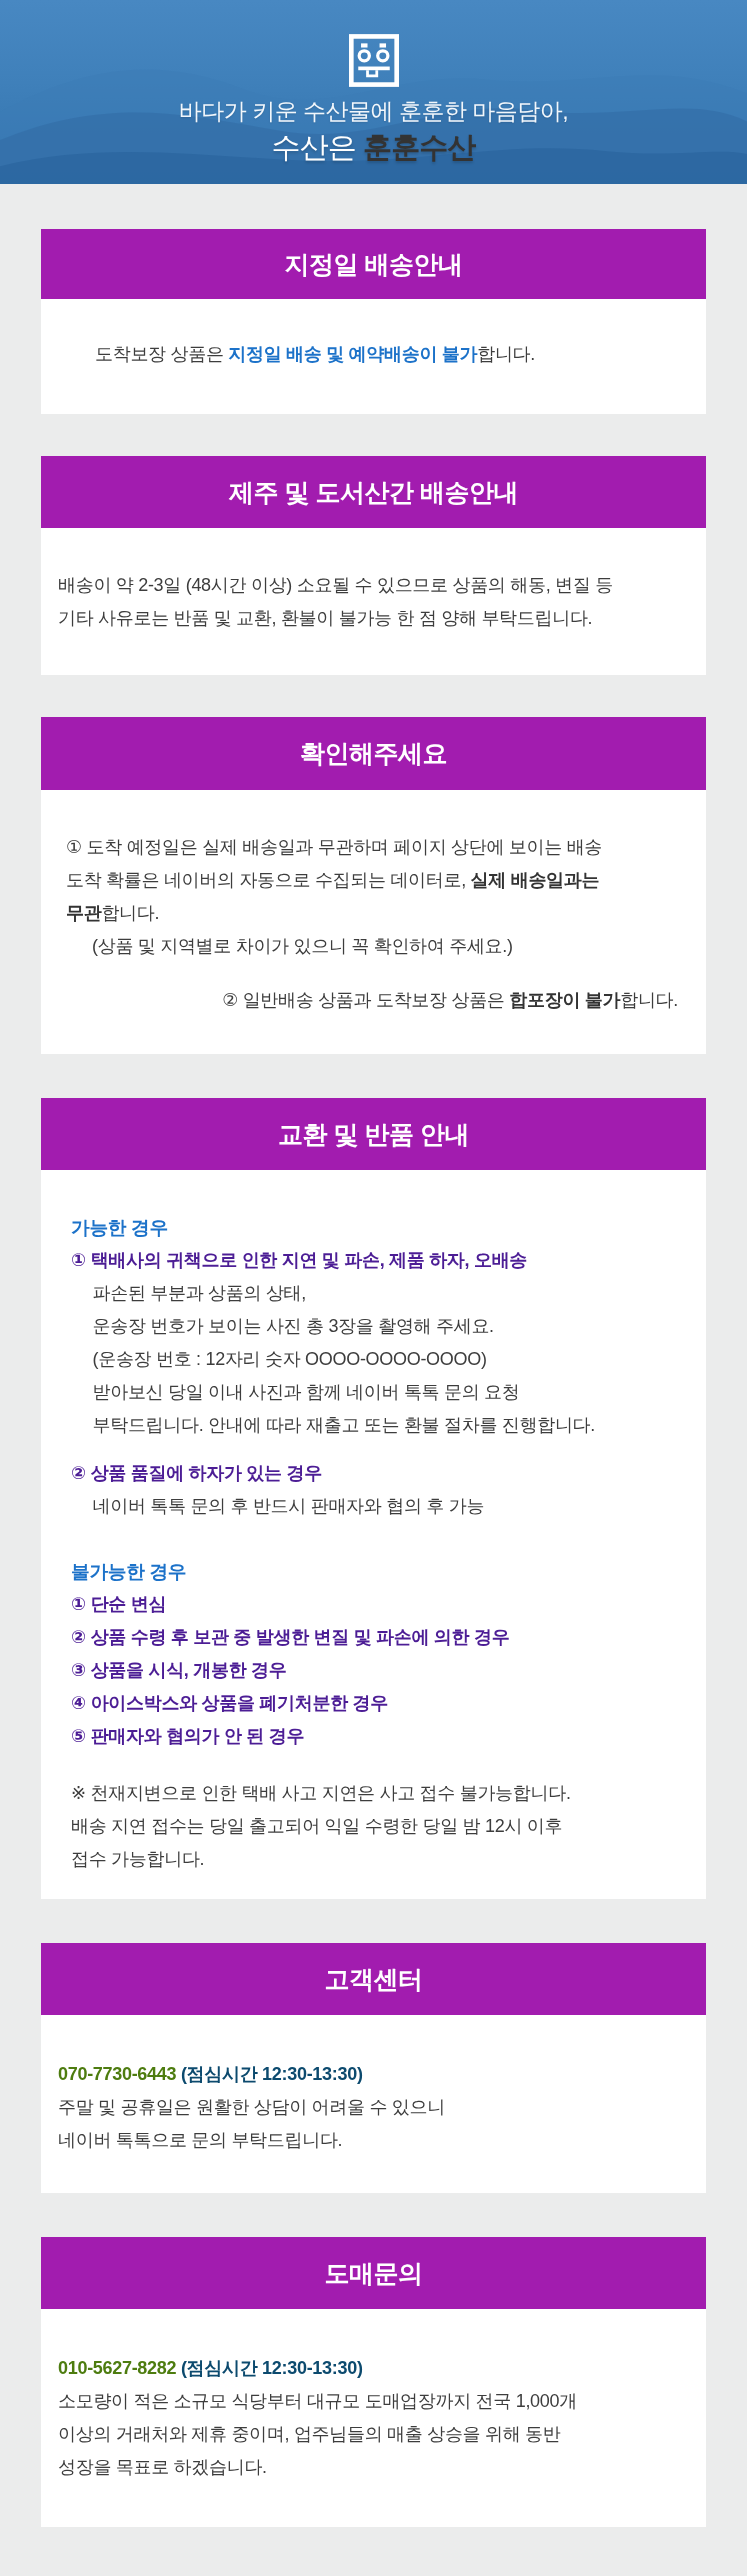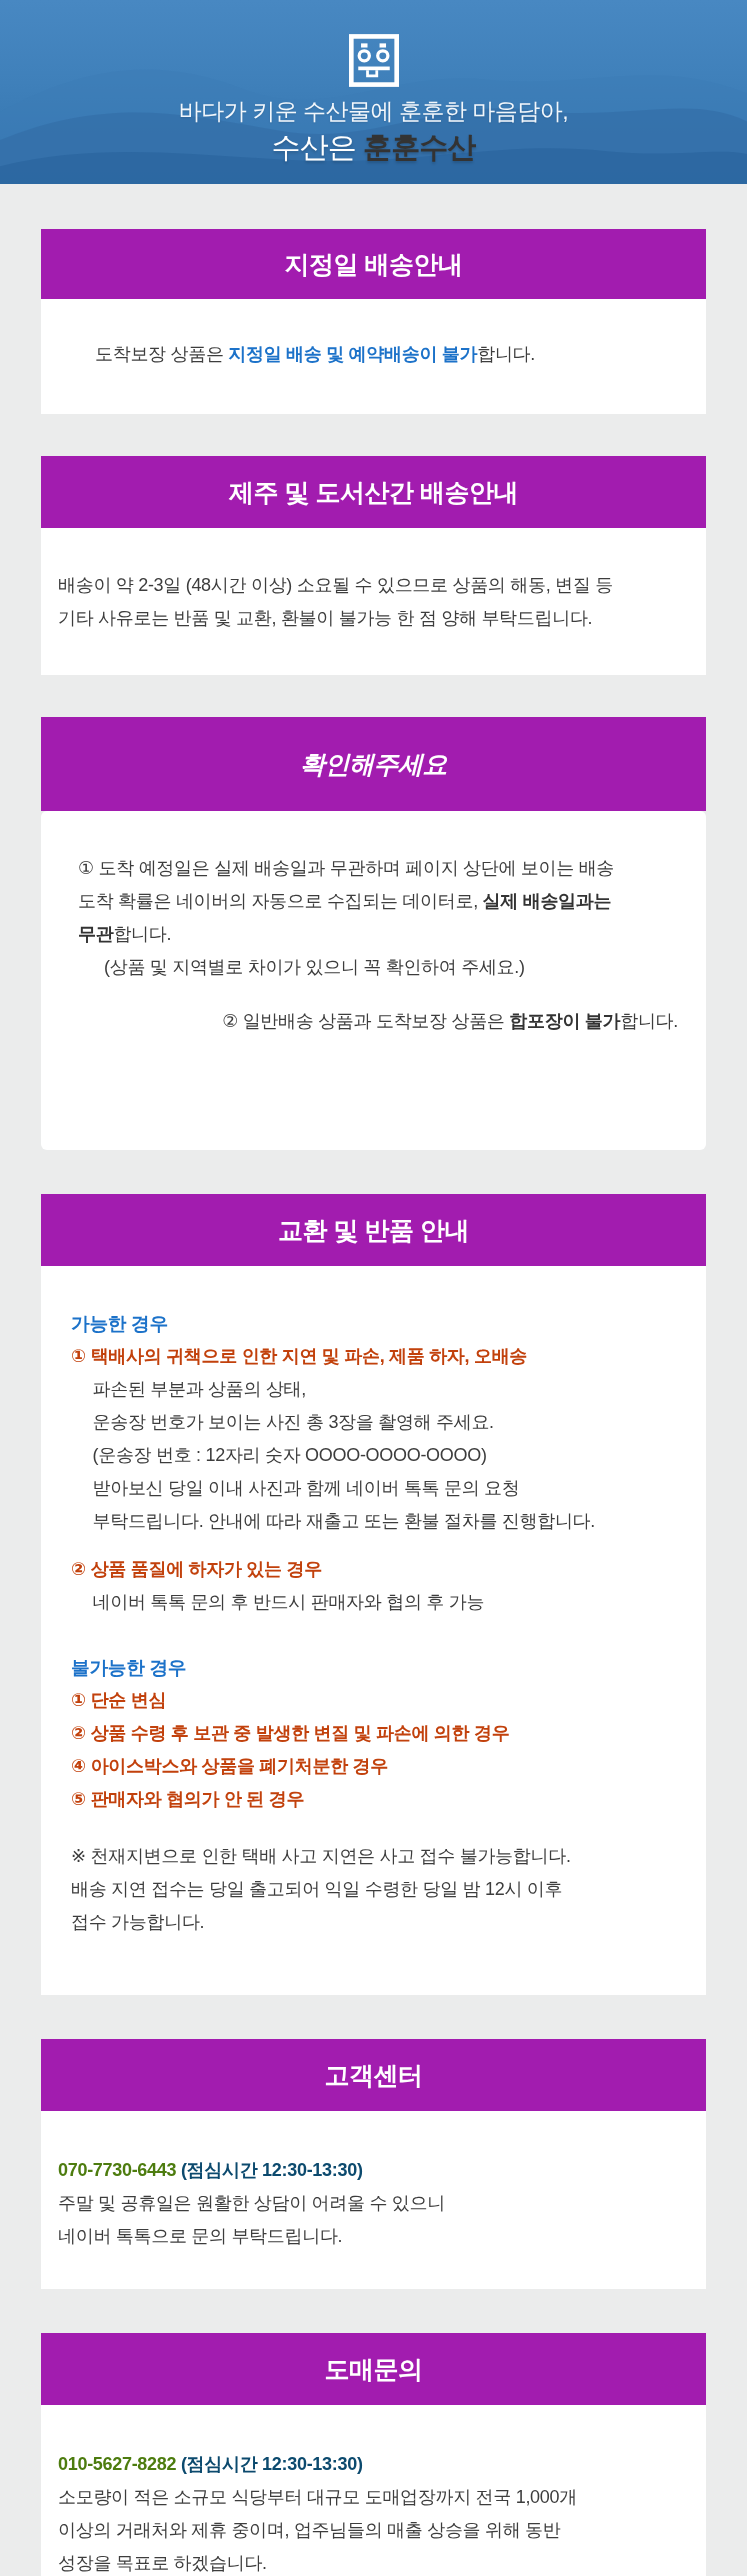--- a/index.html
+++ b/index.html
@@ -47,47 +47,47 @@
   .bar{
     background:#a21caf;
     color:#fff;
     font-size:25px;
     font-weight:700;
     letter-spacing:-0.5px;
     display:flex;align-items:center;justify-content:center;
     height:72px;
   }
   .bar.h75{height:70px;}
-  .bar.h78{height:94px;font-style:italic;}
+  .bar.h78{height:73px;}
   .card{
     background:#ffffff;
     box-sizing:border-box;
     font-size:18px;
     line-height:33px;
     letter-spacing:-0.3px;
     overflow:hidden;
   }
   .card p{margin:0;}
   .accent{color:#1c72c9;}
   b,strong{color:#333;font-weight:700;}
   .sub-heading{color:#1c72c9;font-weight:700;font-size:18.7px;}
   .phone{color:#4d7c0f;font-weight:700;cursor:pointer;text-decoration:none;}
   .phone-suffix{font-weight:700;color:#0c4a6e;}
 
   
   .card.designated{height:115px;padding:39px 37px 0 54px;}
   .card.jeju{height:147px;padding:41px 17px 0 17px;}
-  .card.confirm{height:339px;padding:41px 28px 0 37px;border-radius:6px;}
+  .card.confirm{height:264px;padding:41px 28px 0 25px;}
   .cont{margin-left:26px;}
   .card.confirm .note-line{margin-left:26px;}
   .card.confirm .item2{margin-top:20.5px;text-align:right;}
 
   .card.exchange{height:729px;padding:41px 28px 0 30px;}
   .card.exchange .sub-line{margin-left:21.5px;}
-  .card.exchange .bold-item{font-weight:700;color:#c2410c;}
+  .card.exchange .bold-item{font-weight:700;color:#4c1d95;}
   .card.exchange .item2-block{margin-top:15px;}
   .card.exchange .impossible-heading{margin-top:32px;}
   .card.exchange .note-block{margin-top:24px;}
 
   .card.customer{height:178px;padding:43px 17px 0 17px;}
   .card.wholesale{height:218px;padding:43px 17px 0 17px;}
 
   .bottom-spacer{height:50px;}
 </style>
 </head>
@@ -157,20 +157,21 @@
       <p class="sub-line">(운송장 번호 : 12자리 숫자 OOOO-OOOO-OOOO)</p>
       <p class="sub-line">받아보신 당일 이내 사진과 함께 네이버 톡톡 문의 요청</p>
       <p class="sub-line">부탁드립니다. 안내에 따라 재출고 또는 환불 절차를 진행합니다.</p>
       <div class="item2-block">
         <p class="bold-item">② 상품 품질에 하자가 있는 경우</p>
         <p class="sub-line">네이버 톡톡 문의 후 반드시 판매자와 협의 후 가능</p>
       </div>
       <p class="sub-heading impossible-heading">불가능한 경우</p>
       <p class="bold-item">① 단순 변심</p>
       <p class="bold-item">② 상품 수령 후 보관 중 발생한 변질 및 파손에 의한 경우</p>
+      <p class="bold-item">③ 상품을 시식, 개봉한 경우</p>
       <p class="bold-item">④ 아이스박스와 상품을 폐기처분한 경우</p>
       <p class="bold-item">⑤ 판매자와 협의가 안 된 경우</p>
       <div class="note-block">
         <p>※ 천재지변으로 인한 택배 사고 지연은 사고 접수 불가능합니다.</p>
         <p>배송 지연 접수는 당일 출고되어 익일 수령한 당일 밤 12시 이후</p>
         <p>접수 가능합니다.</p>
       </div>
     </div>
   </section>
 

